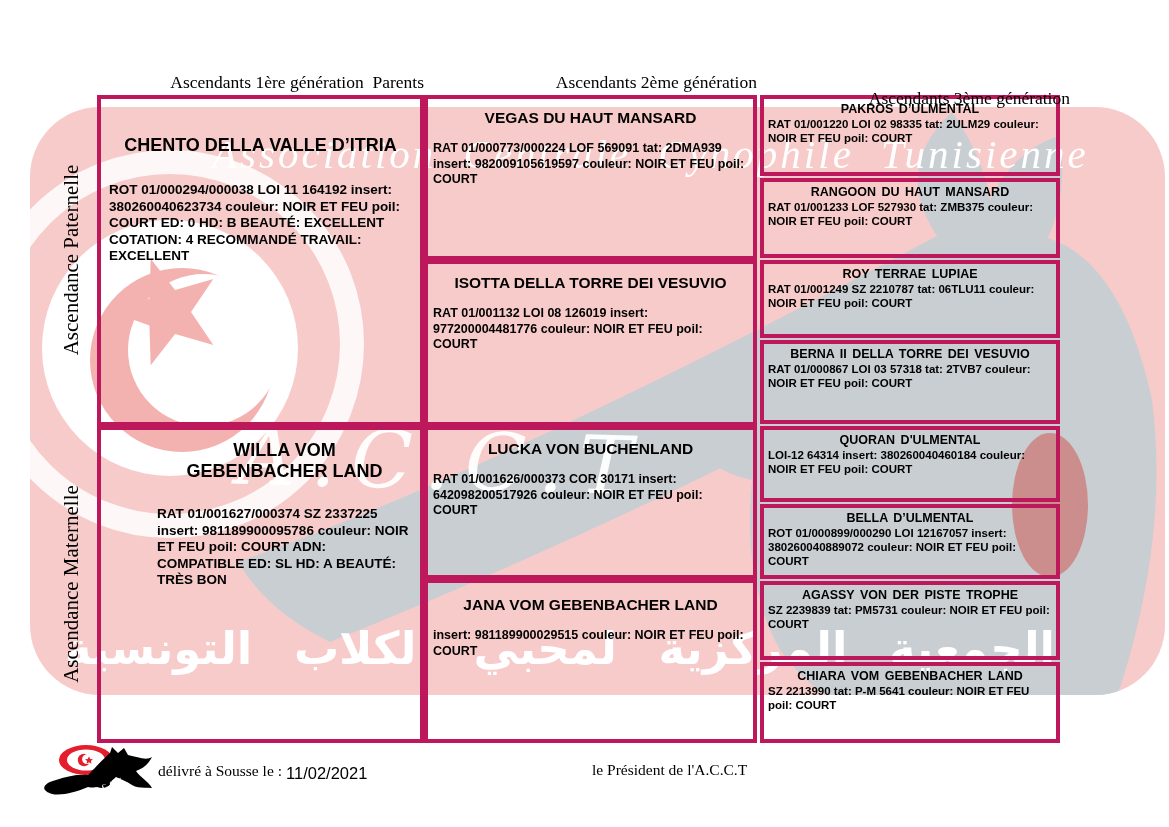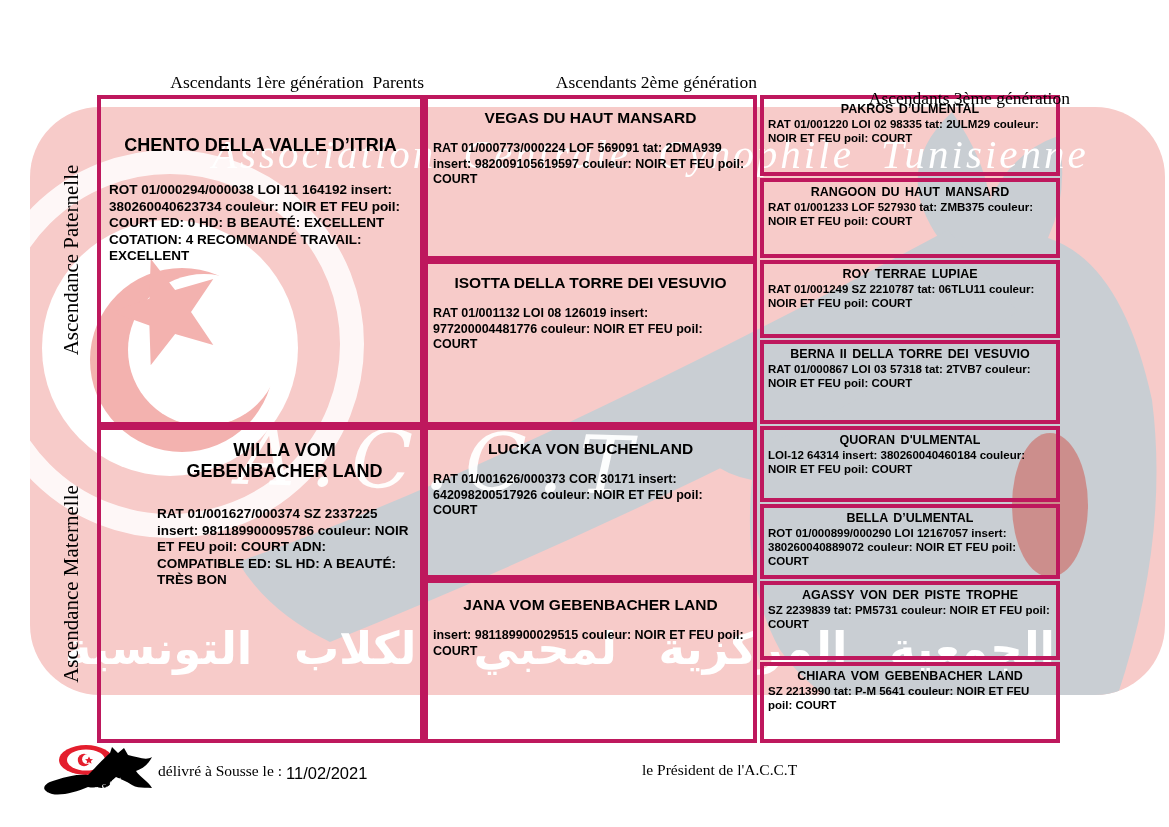--- a/index.html
+++ b/index.html
@@ -61,21 +61,21 @@
   .m-ggp1{top:504px;height:75px;}
   .m-ggp2{top:581px;height:79px;}
   .m-ggp3{top:662px;height:81px;}
   .ggp .bname{font-size:12.5px;padding-top:3px;word-spacing:2px;}
   .ggp .bdet{font-size:11.5px;line-height:14px;padding:1px 4px 0 4px;}
 
   
   .ft{position:absolute;z-index:2;}
   .ft-issued{left:158px;top:762px;font-family:"Liberation Serif",serif;font-size:15.5px;}
   .ft-date{left:286px;top:764px;font-size:16.5px;font-weight:normal;}
-  .ft-president{left:642px;top:761px;font-family:"Liberation Serif",serif;font-size:15.5px;}
+  .ft-president{left:592px;top:761px;font-family:"Liberation Serif",serif;font-size:15.5px;}
   .logo{position:absolute;left:38px;top:744px;width:122px;height:64px;z-index:2;}
   .logo-acct{position:absolute;left:93px;top:781px;z-index:3;color:#ffffff;
              font-size:6.5px;font-weight:bold;letter-spacing:1px;
              transform:rotate(-21deg);font-family:"Liberation Serif",serif;}
 </style>
 </head>
 <body>
 
 <div class="page">
 

